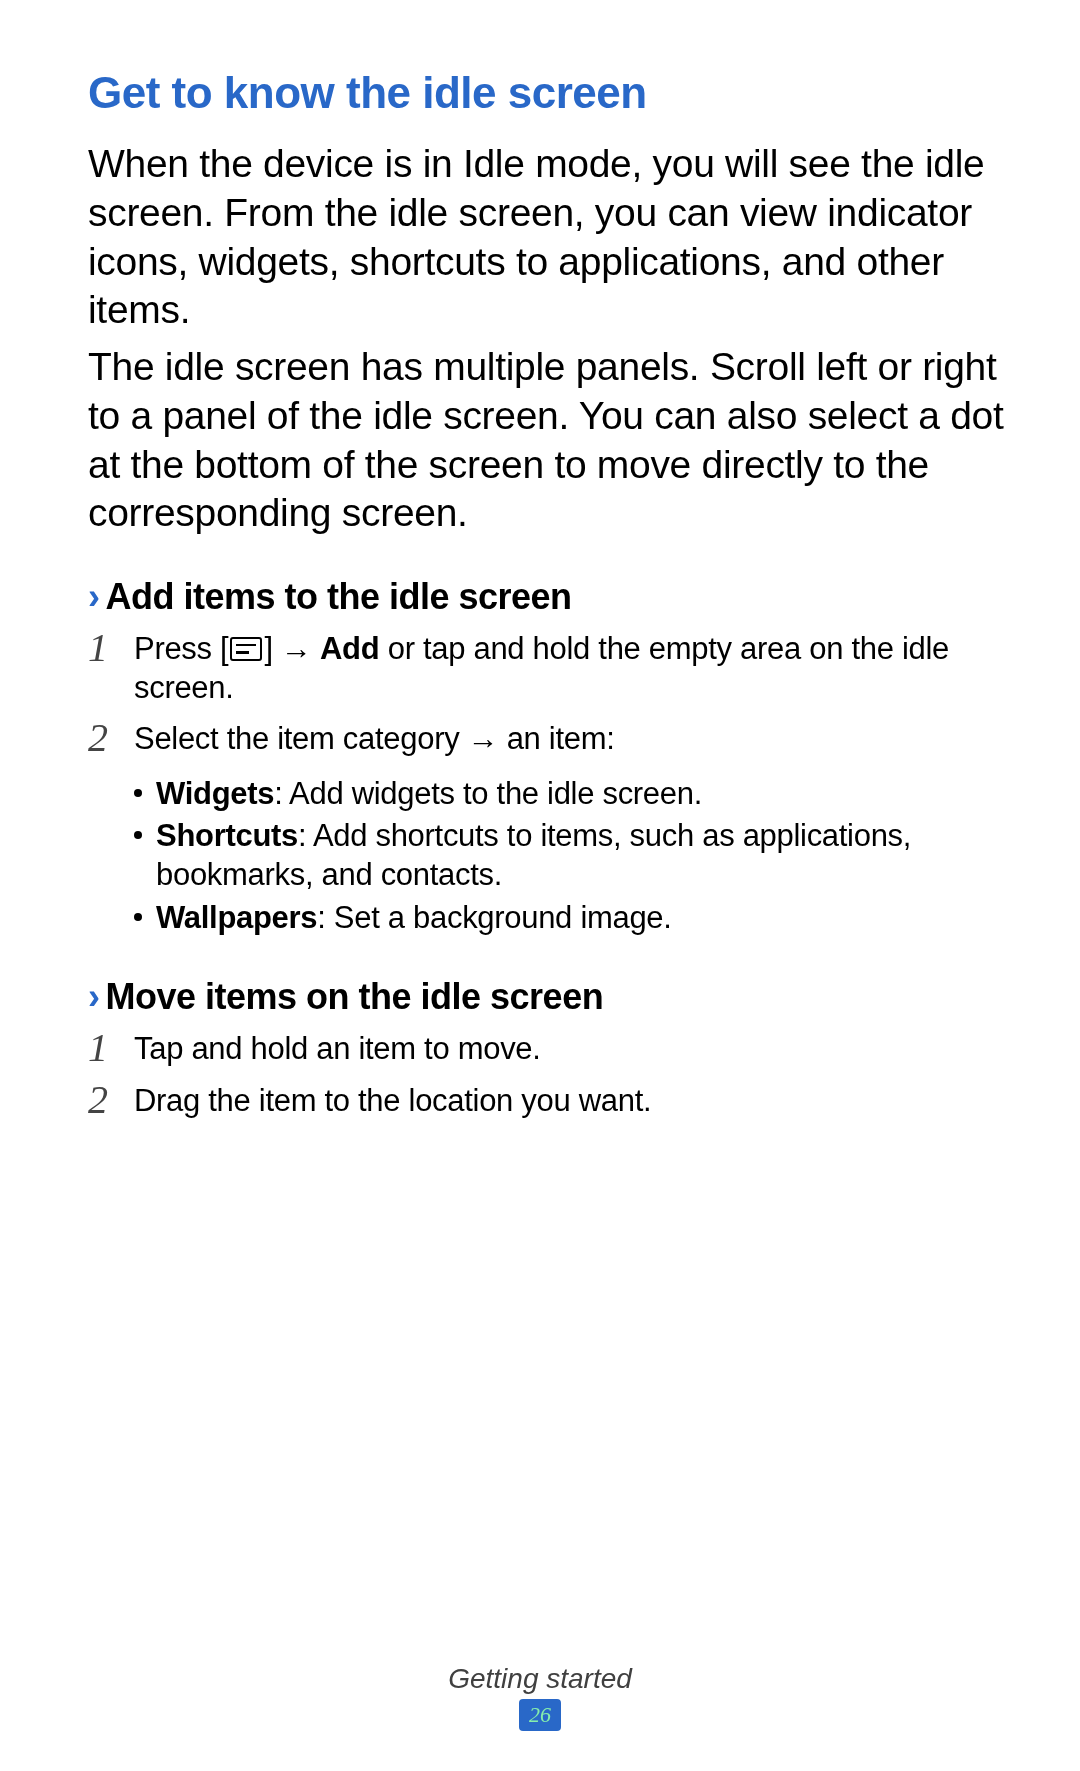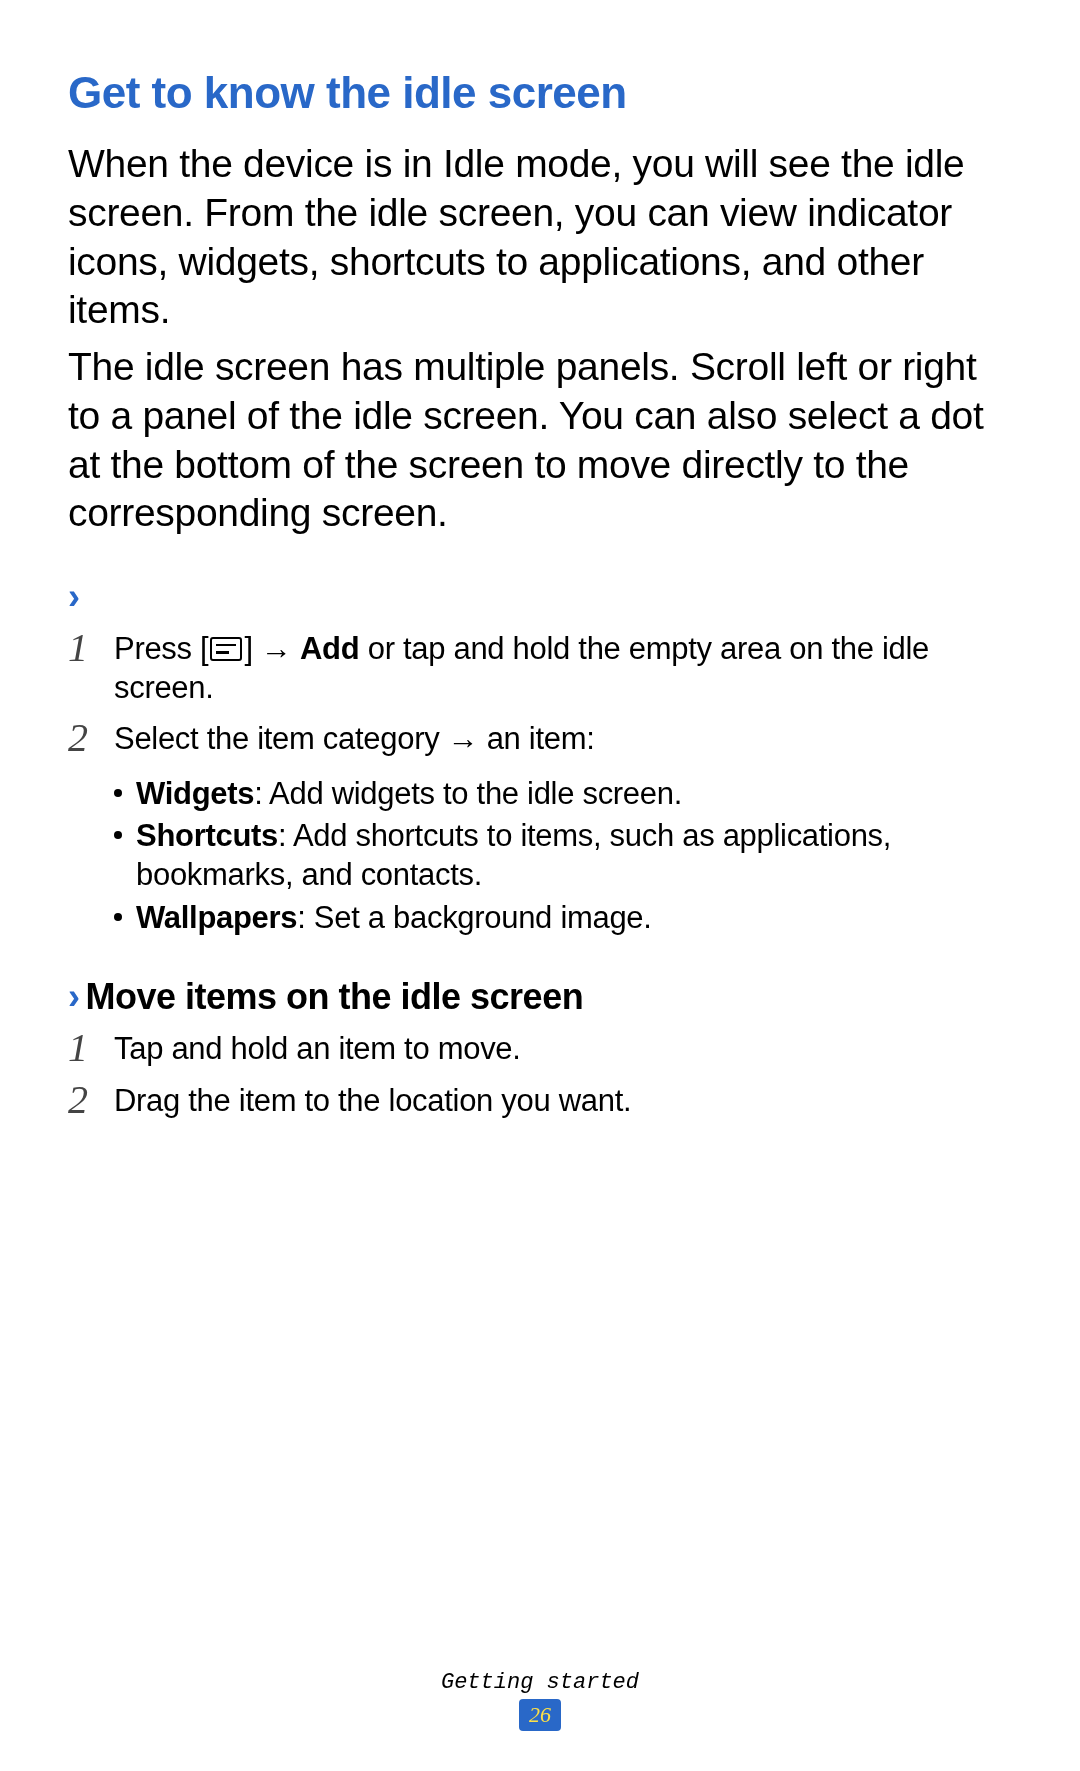--- a/index.html
+++ b/index.html
@@ -9,21 +9,21 @@
     }
     body {
       width: 1080px;
       height: 1771px;
       background: #fff;
       font-family: 'Segoe UI', 'Helvetica Neue', Arial, sans-serif;
       color: #000;
       position: relative;
     }
     .page {
-      padding: 68px 68px 0 68px;
+      padding: 68px 68px 0 88px;
     }
     .main-heading {
       color: #2968c8;
       font-size: 44px;
       font-weight: 700;
       letter-spacing: -0.5px;
       margin-bottom: 22px;
     }
     .body-text {
       font-size: 39px;
@@ -137,28 +137,28 @@
     }
     .footer {
       position: absolute;
       bottom: 40px;
       left: 0;
       right: 0;
       text-align: center;
     }
     .footer-text {
       font-style: italic;
-      font-size: 22px;
-      color: #000000;
-      font-family: Liberation Mono, monospace;
+      font-size: 28px;
+      color: #404040;
+      font-family: Liberation Sans, sans-serif;
     }
     .page-num-badge {
       display: inline-block;
       background: #2968c8;
-      color: #fde047;
+      color: #86efac;
       font-size: 22px;
       font-weight: 400;
       padding: 3px 10px;
       border-radius: 4px;
       margin-top: 4px;
       font-style: italic;
       font-family: Georgia, 'Times New Roman', serif;
     }
   </style>
 </head>
@@ -167,20 +167,21 @@
 <div class="page">
   <h1 class="main-heading">Get to know the idle screen</h1>
 
   <p class="body-text body-para">When the device is in Idle mode, you will see the idle screen. From the idle screen, you can view indicator icons, widgets, shortcuts to applications, and other items.</p>
   <p class="body-text body-para">The idle screen has multiple panels. Scroll left or right to a panel of the idle screen. You can also select a dot at the bottom of the screen to move directly to the corresponding screen.</p>
 
   <div class="section-gap"></div>
 
   <h2 class="sub-heading">
     <span class="chevron">›</span>
+    <span>Add items to the idle screen</span>
   </h2>
 
   <div class="numbered-item">
     <div class="item-num">1</div>
     <div class="item-content">
       <span>Press [</span><span class="inline-icon"></span><span>] → </span><span class="bold">Add</span><span> or tap and hold the empty area on the idle screen.</span>
     </div>
   </div>
 
   <div class="numbered-item">

